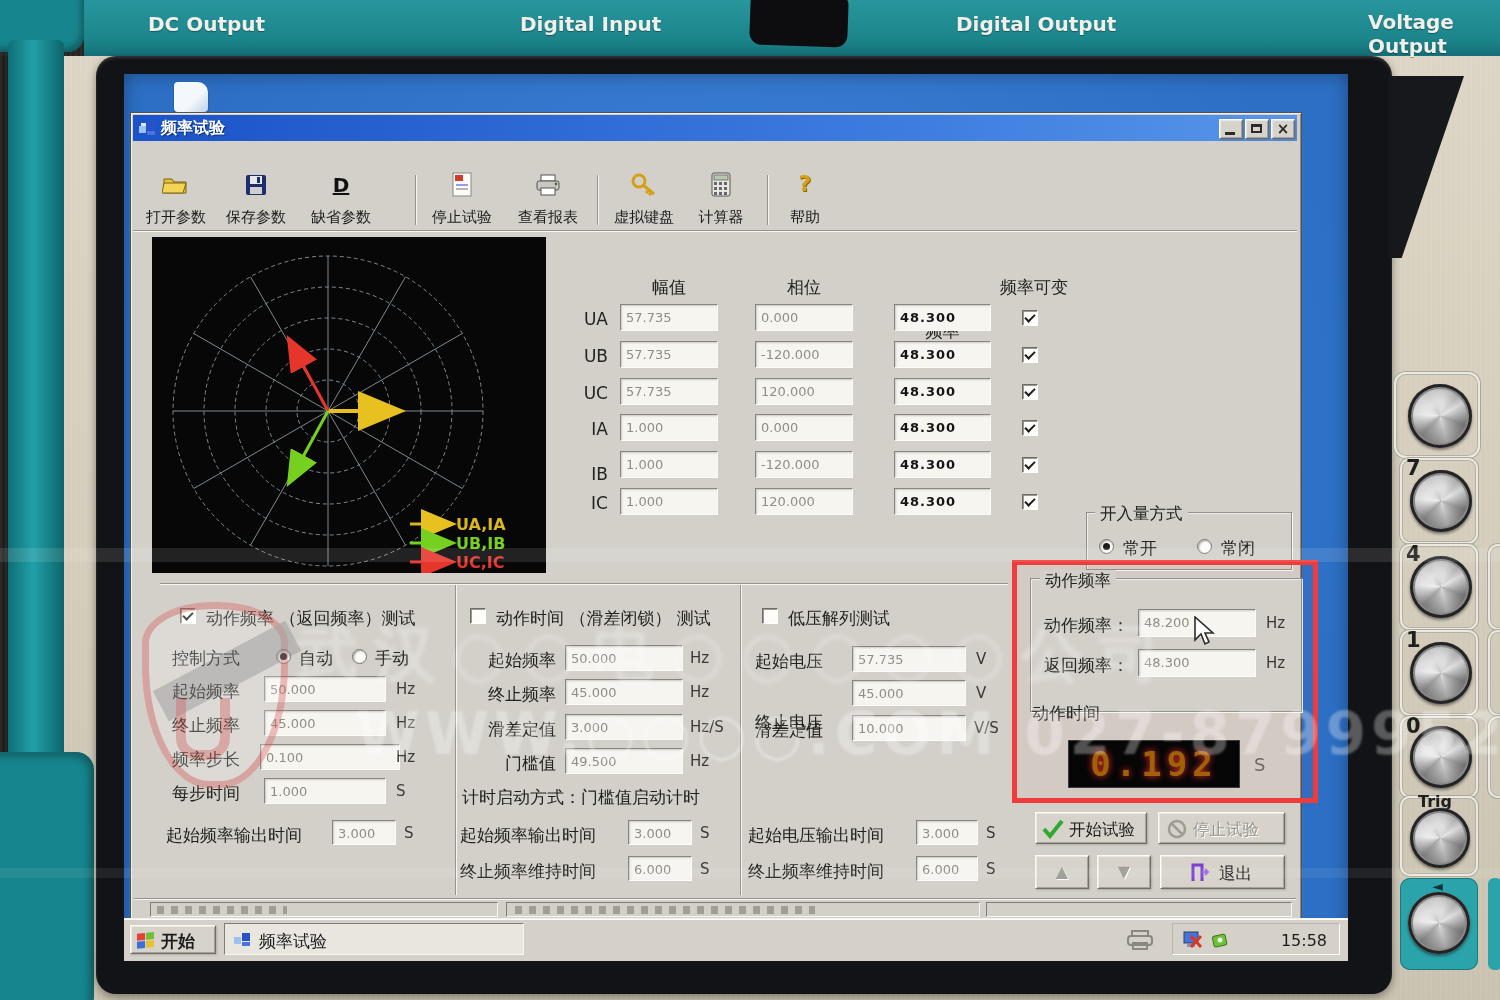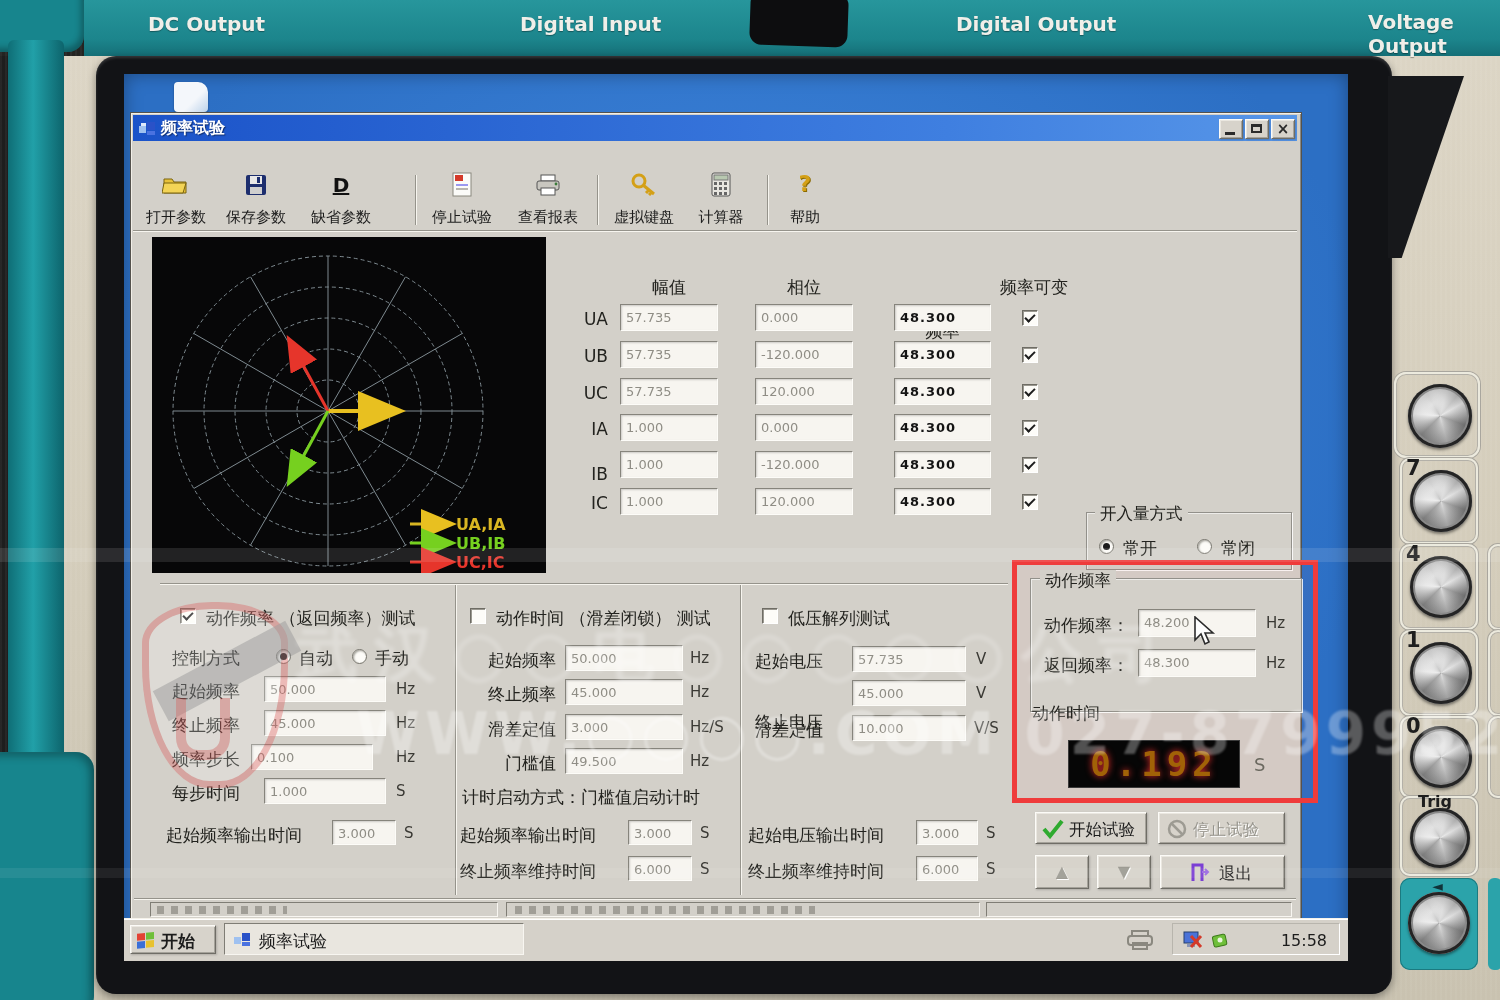--- a/index.html
+++ b/index.html
@@ -276,21 +276,21 @@
     <div class="radio" style="left:352px;top:649px;"></div>
     <div class="abs lbl" style="left:375px;top:647px;">手动</div>
 
     <div class="abs lbl" style="left:172px;top:680px;">起始频率</div>
     <div class="abs field" style="left:264px;top:676px;width:122px;height:26px;">50.000</div>
     <div class="abs unit" style="left:396px;top:680px;">Hz</div>
     <div class="abs lbl" style="left:172px;top:714px;">终止频率</div>
     <div class="abs field" style="left:264px;top:710px;width:122px;height:26px;">45.000</div>
     <div class="abs unit" style="left:396px;top:714px;">Hz</div>
     <div class="abs lbl" style="left:172px;top:748px;">频率步长</div>
-    <div class="abs field" style="left:251px;top:744px;width:122px;height:26px;">0.100</div>
+    <div class="abs field" style="left:260px;top:744px;width:140px;height:26px;">0.100</div>
     <div class="abs unit" style="left:396px;top:748px;">Hz</div>
     <div class="abs lbl" style="left:172px;top:782px;">每步时间</div>
     <div class="abs field" style="left:264px;top:778px;width:122px;height:26px;">1.000</div>
     <div class="abs unit" style="left:396px;top:782px;">S</div>
     <div class="abs lbl" style="left:166px;top:824px;">起始频率输出时间</div>
     <div class="abs field" style="left:332px;top:820px;width:64px;height:25px;">3.000</div>
     <div class="abs unit" style="left:404px;top:824px;">S</div>
   </div>
 
   <div class="abs" style="left:0;top:0;z-index:9;">

